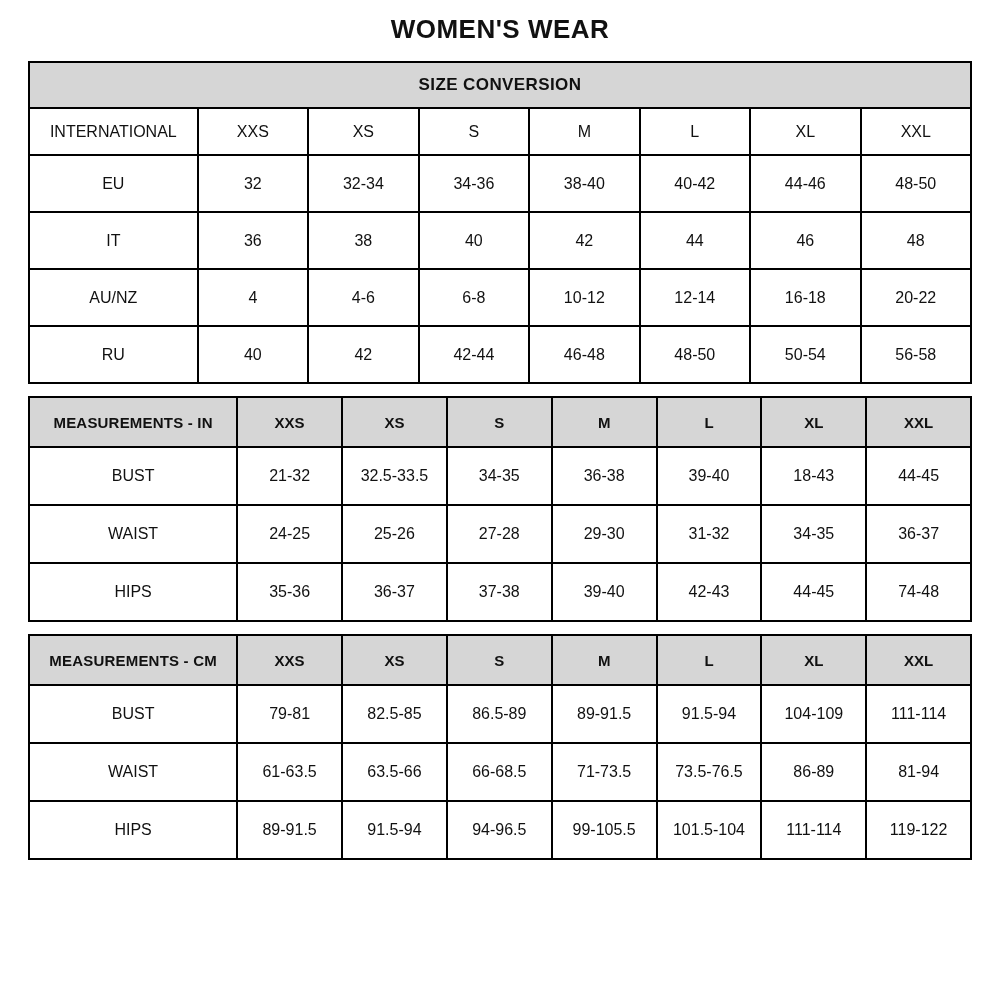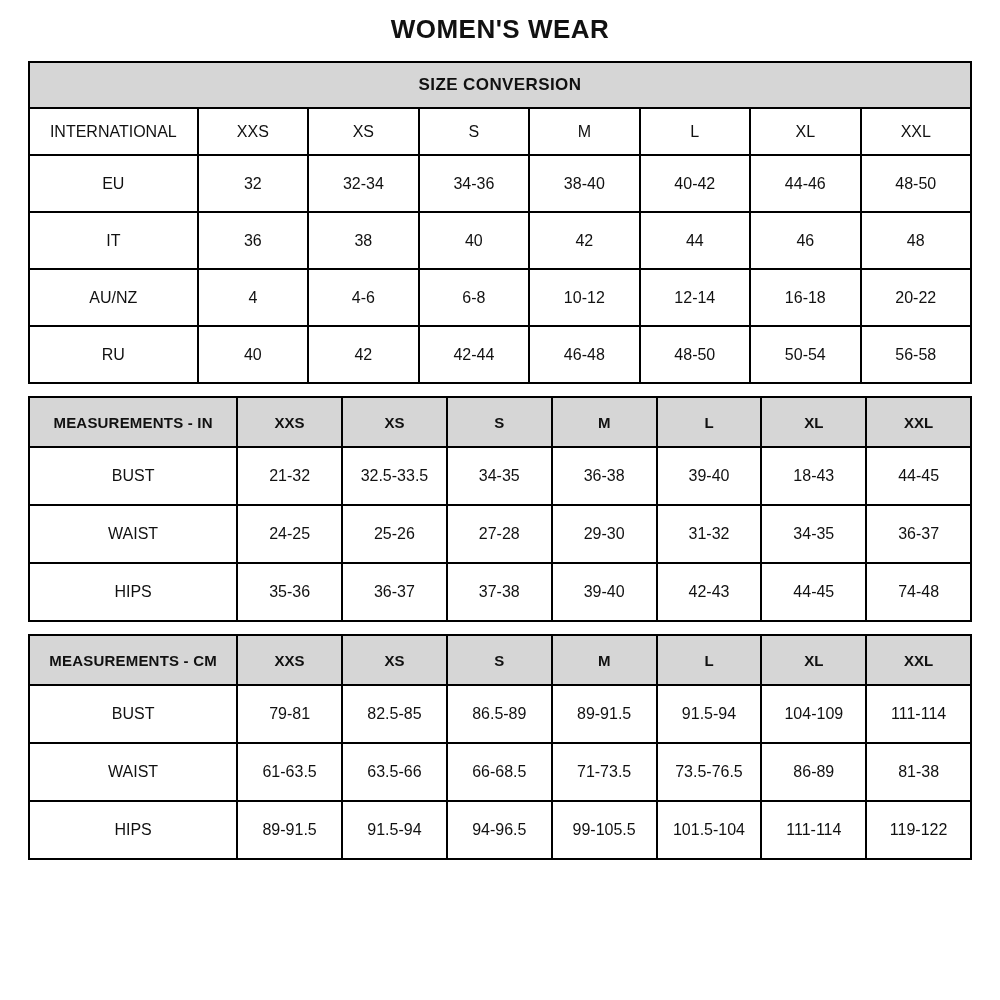--- a/index.html
+++ b/index.html
@@ -219,21 +219,21 @@
       <td class="val">111-114</td>
     </tr>
     <tr class="data-row">
       <td class="rowlabel">WAIST</td>
       <td class="val">61-63.5</td>
       <td class="val">63.5-66</td>
       <td class="val">66-68.5</td>
       <td class="val">71-73.5</td>
       <td class="val">73.5-76.5</td>
       <td class="val">86-89</td>
-      <td class="val">81-38</td>
+      <td class="val">81-94</td>
     </tr>
     <tr class="data-row">
       <td class="rowlabel">HIPS</td>
       <td class="val">89-91.5</td>
       <td class="val">91.5-94</td>
       <td class="val">94-96.5</td>
       <td class="val">99-105.5</td>
       <td class="val">101.5-104</td>
       <td class="val">111-114</td>
       <td class="val">119-122</td>

